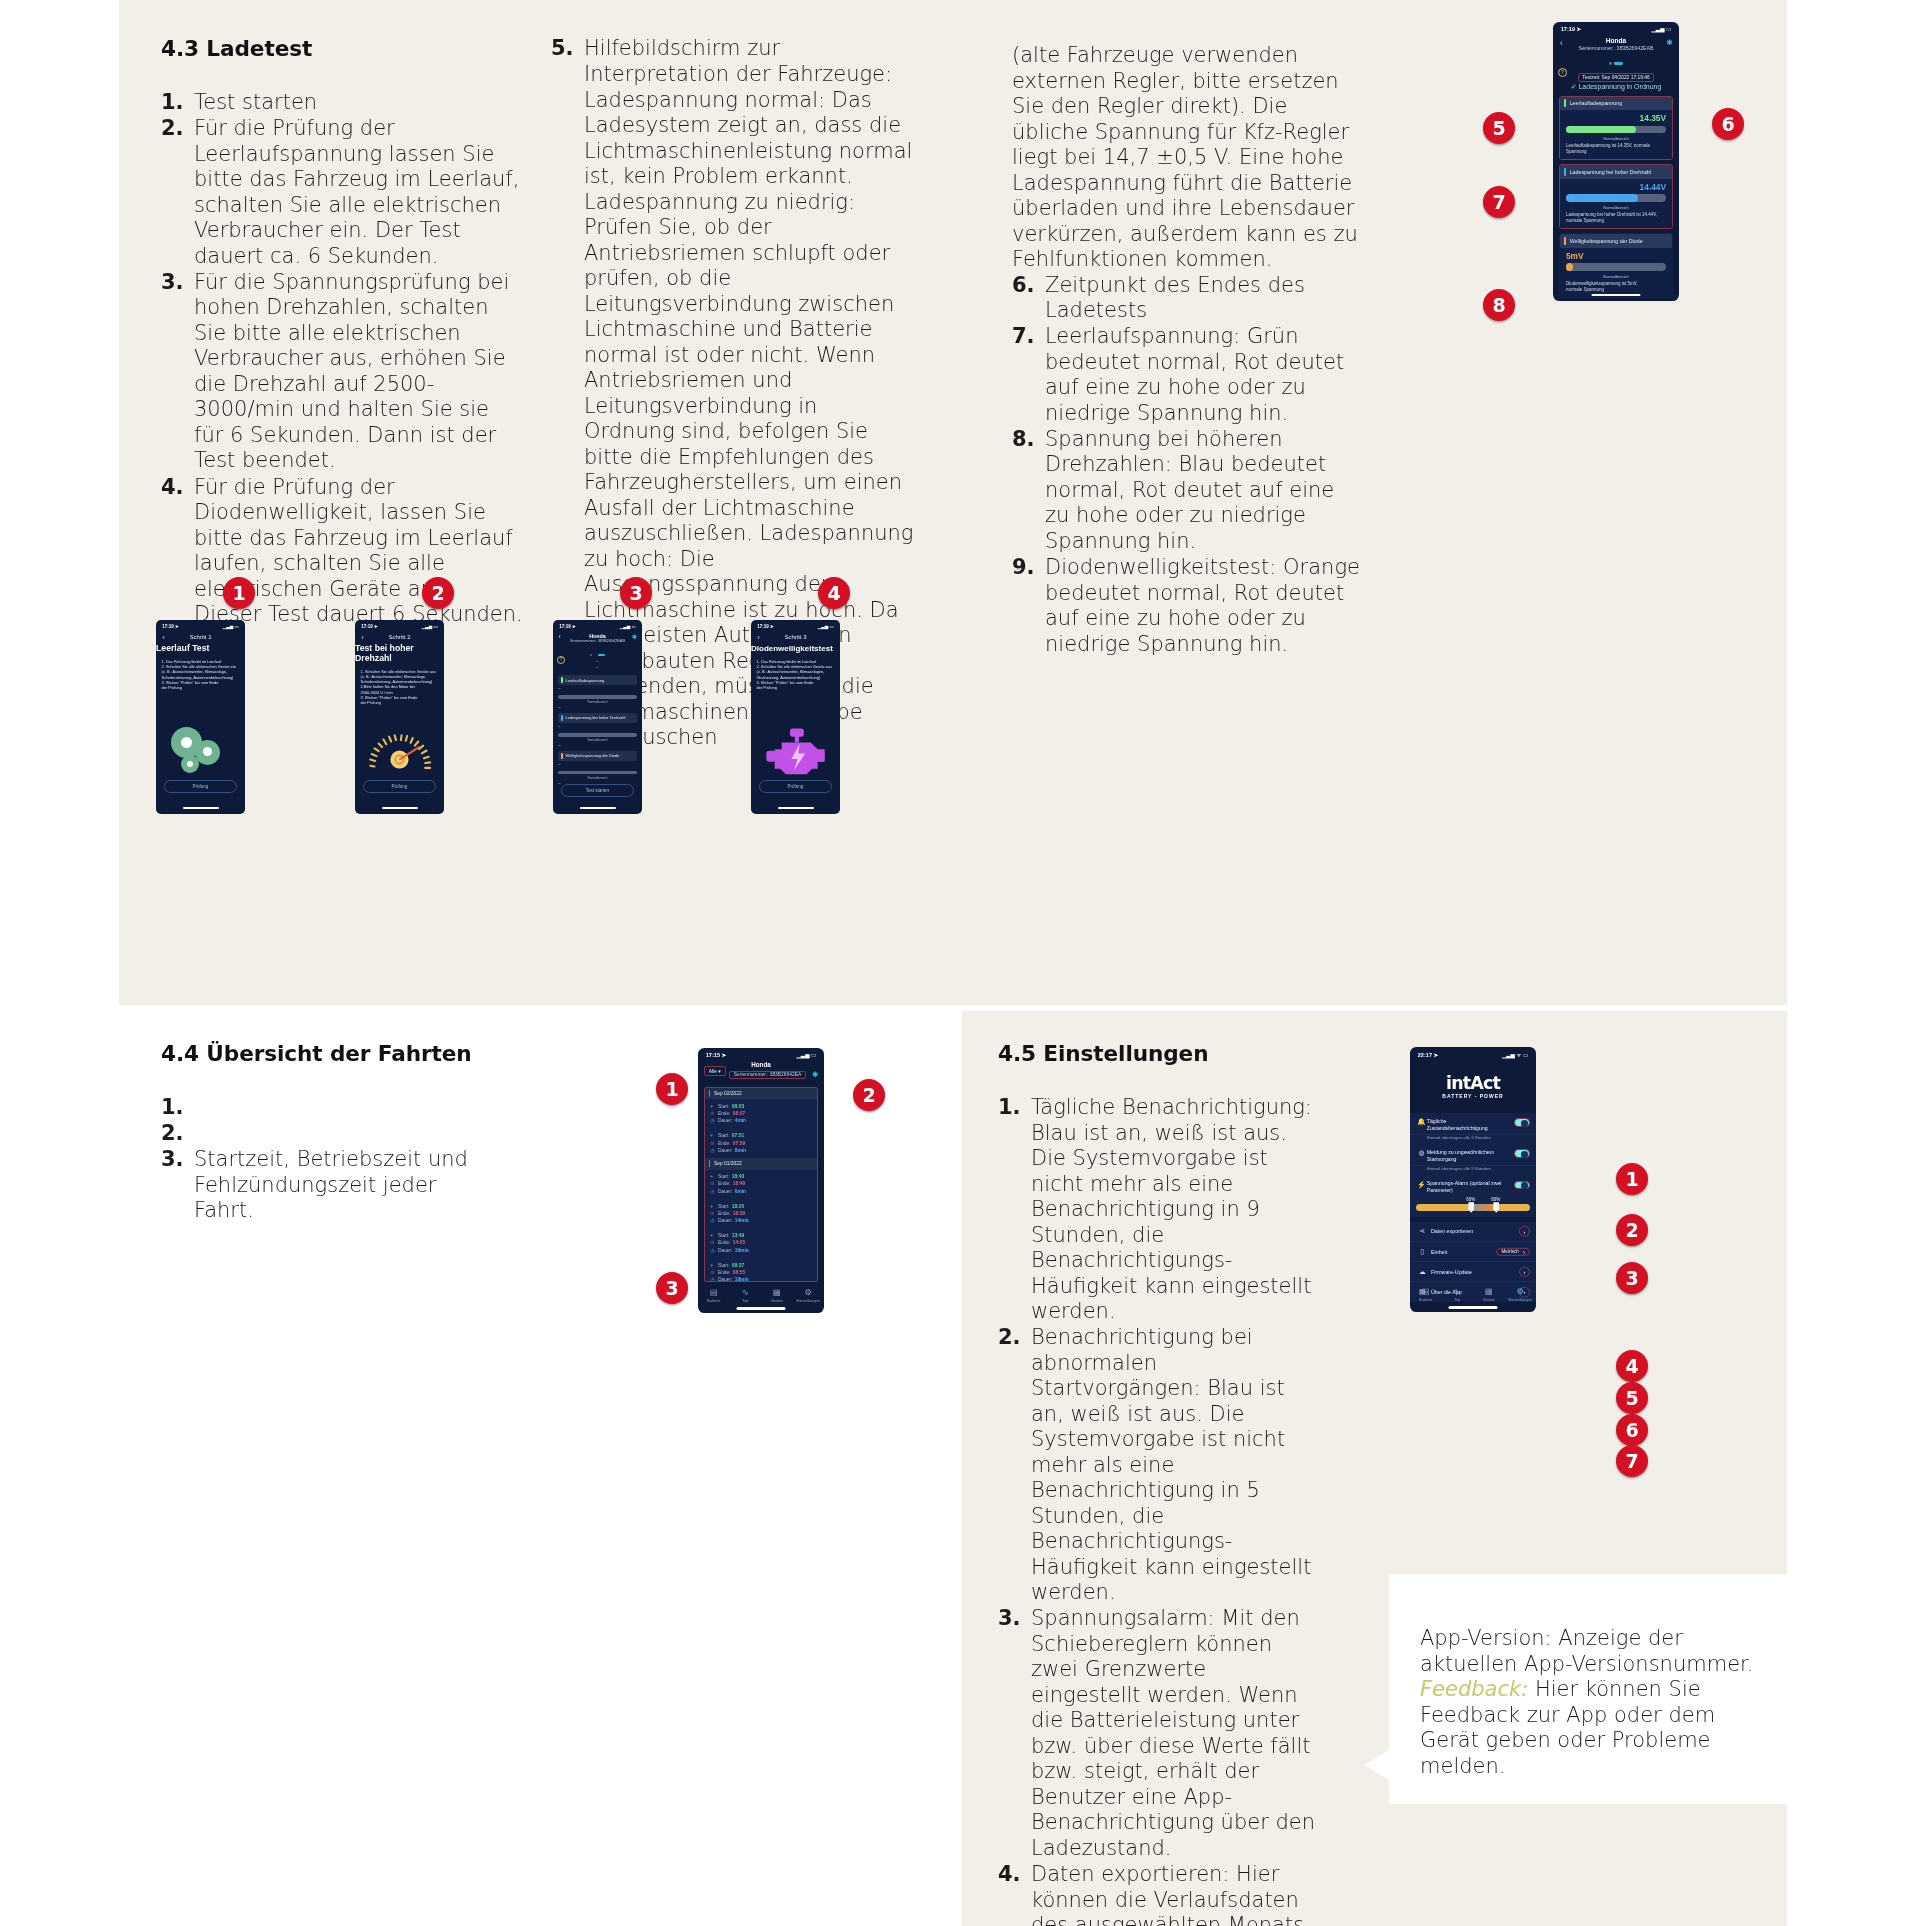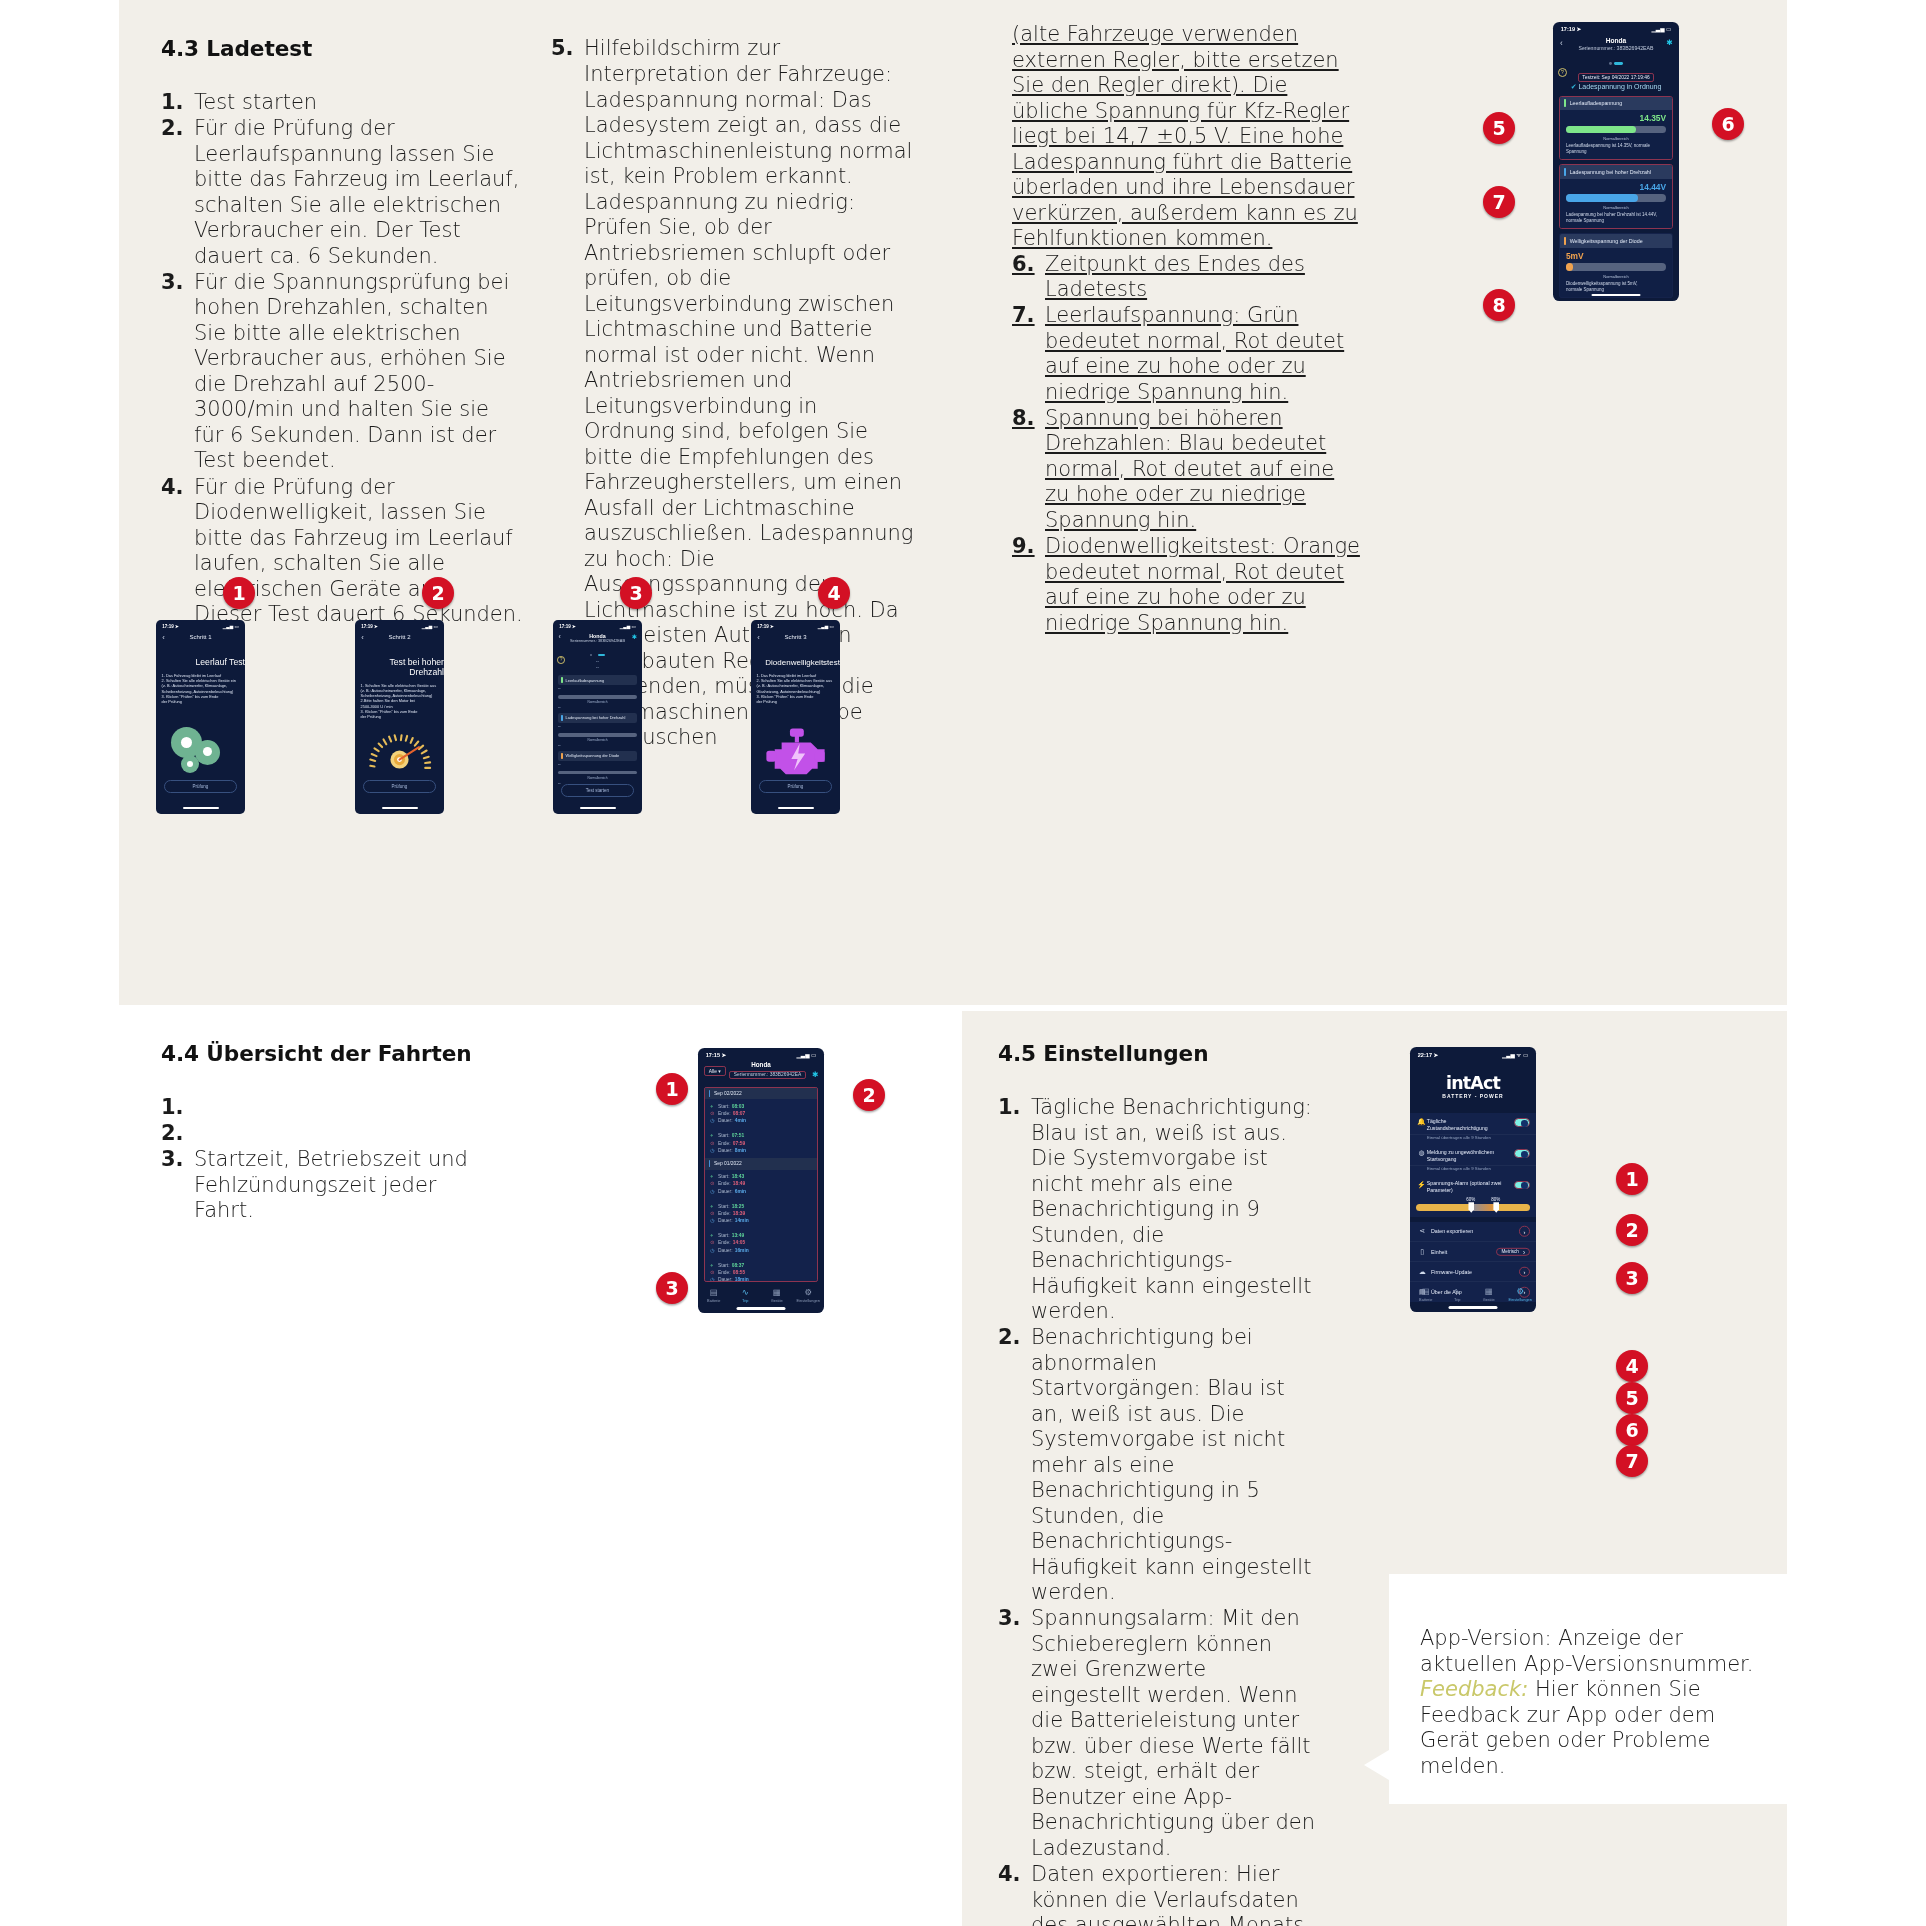--- a/index.html
+++ b/index.html
@@ -54,21 +54,21 @@
   .sbar .t{font-weight:bold;}
   .home-ind{position:absolute;bottom:4.9px;left:50%;transform:translateX(-50%);
     background:#fff;border-radius:2.1px;}
 
   
   .ph-s{width:89px;height:194px;border-radius:4.9px;top:698px;}
   .ph-s .sbar{font-size:4.5px;padding:3.5px 6.3px 0 6.3px;}
   .ph-s .nav{display:flex;align-items:center;justify-content:center;position:relative;
     font-size:6px;color:#e8edf7;margin-top:5.6px;}
   .ph-s .nav .bk{position:absolute;left:6.3px;top:-1.4px;font-size:7.7px;color:#cfd9ea;}
-  .ph-s .title{text-align:right;font-weight:normal;font-size:8.7px;margin-top:18px;color:#fff;line-height:9.8px;}
+  .ph-s .title{text-align:left;font-weight:bold;font-size:8.7px;margin-top:4px;color:#fff;line-height:9.8px;}
   .ph-s .instr{font-size:3.9px;line-height:5.3px;color:#dde4f2;padding:4.9px 5.6px 0 5.6px;}
   .ph-s .btn{position:absolute;left:7.7px;right:7.7px;bottom:21px;height:13.3px;border:0.7px solid #37507f;
     border-radius:7px;display:flex;align-items:center;justify-content:center;
     font-size:4.5px;color:#a9bbdd;}
   .ph-s .home-ind{width:36px;height:1.7px;}
 
   .gear{position:absolute;border-radius:50%;background:#6fb392;}
   .gear::before{content:"";position:absolute;left:50%;top:50%;transform:translate(-50%,-50%);
     border-radius:50%;background:#5a9b7d;}
   .gear::after{content:"";position:absolute;left:50%;top:50%;transform:translate(-50%,-50%);
@@ -218,21 +218,21 @@
 <div style="position:absolute;left:551px;top:36px;width:363px;" class="body-col">
   <ol class="numlist">
     <li>
         <span class="num">5.</span>
         <span class="txt">Hilfebildschirm zur Interpretation der Fahrzeuge:</span>
       </li>
   </ol>
   <div style="padding-left:33px;" class="plain-par">Ladespannung normal: Das Ladesystem zeigt an, dass die Lichtmaschinenleistung normal ist, kein Problem erkannt. Ladespannung zu niedrig: Prüfen Sie, ob der Antriebsriemen schlupft oder prüfen, ob die Leitungsverbindung zwischen Lichtmaschine und Batterie normal ist oder nicht. Wenn Antriebsriemen und Leitungsverbindung in Ordnung sind, befolgen Sie bitte die Empfehlungen des Fahrzeugherstellers, um einen Ausfall der Lichtmaschine auszuschließen. Ladespannung zu hoch: Die Ausgangsspannung der Lichtmaschine ist zu hoch. Da die meisten Automotoren eingebauten Regler verwenden, müssen Sie die Lichtmaschinenbaugruppe austauschen</div>
 </div>
 
-<div style="position:absolute;left:1012px;top:22px;width:349px;text-decoration:underline;" class="body-col">
+<div style="position:absolute;left:1012px;top:43px;width:349px;" class="body-col">
   <div class="plain-par">(alte Fahrzeuge verwenden externen Regler, bitte ersetzen Sie den Regler direkt). Die übliche Spannung für Kfz-Regler liegt bei 14,7 ±0,5 V. Eine hohe Ladespannung führt die Batterie überladen und ihre Lebensdauer verkürzen, außerdem kann es zu Fehlfunktionen kommen.</div>
   <ol class="numlist">
     <li>
         <span class="num">6.</span>
         <span class="txt">Zeitpunkt des Endes des Ladetests</span>
       </li>
     <li>
         <span class="num">7.</span>
         <span class="txt">Leerlaufspannung: Grün bedeutet normal, Rot deutet auf eine zu hohe oder zu niedrige Spannung hin.</span>
       </li>

